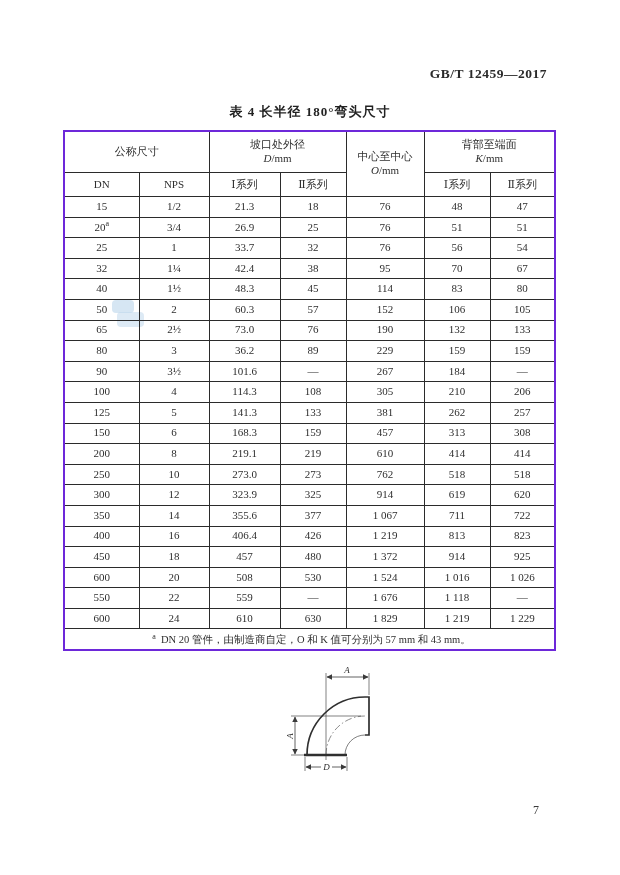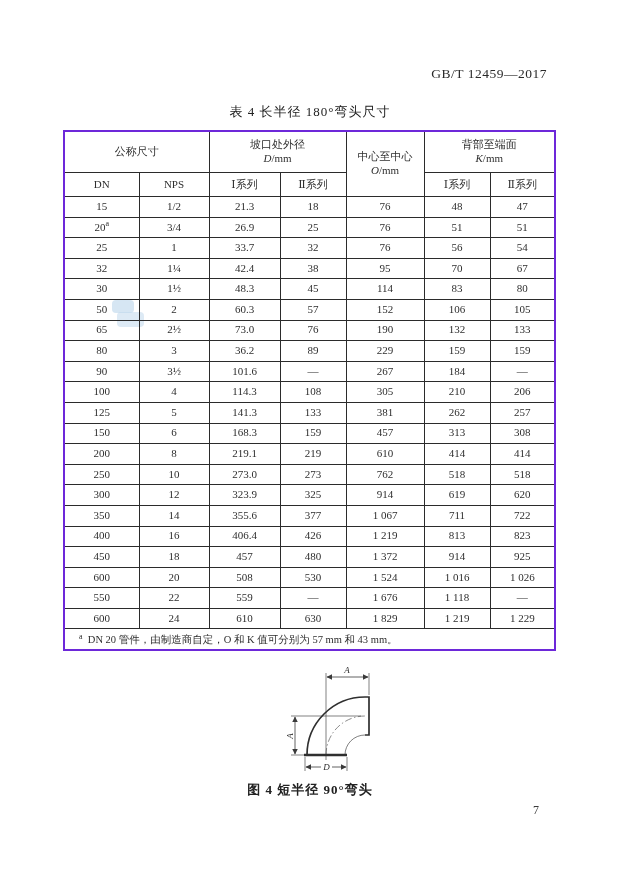--- a/index.html
+++ b/index.html
@@ -1,42 +1,42 @@
 <!DOCTYPE html>
 <html><head>
 <meta charset="utf-8">
 <style>
   html,body{margin:0;padding:0;background:#ffffff;}
   .page{
     position:relative;width:620px;height:875px;background:#ffffff;overflow:hidden;
     font-family:"Liberation Serif","DejaVu Serif",serif;color:#2e2e2e;
   }
   .doc-number{
-    position:absolute;top:66px;right:73px;font-size:13.5px;font-weight:normal;
+    position:absolute;top:66px;right:73px;font-size:13.5px;font-weight:bold;
     letter-spacing:0.5px;color:#2a2a2a;
   }
   .table-title{
     position:absolute;top:103px;left:0;width:620px;text-align:center;
-    font-size:13px;font-weight:normal;letter-spacing:1px;color:#222;
+    font-size:13px;font-weight:bold;letter-spacing:1px;color:#222;
   }
   table.dim-table{
     position:absolute;top:130px;left:63px;width:491px;
     border-collapse:collapse;table-layout:fixed;
     border:2px solid #6d28d9;
   }
   table.dim-table th, table.dim-table td{
     border:1px solid #2b2b2b;text-align:center;vertical-align:middle;
     font-size:11px;font-weight:normal;padding:0;line-height:1.25;
     color:#2e2e2e;overflow:hidden;white-space:nowrap;
   }
   table.dim-table thead tr.h1 th{height:40px;}
   table.dim-table thead tr.h2 th{height:23px;margin-top:24px;}
   table.dim-table tbody tr{height:20.6px;margin-left:28px;}
   table.dim-table tfoot td{
-    height:20px;text-align:left;padding-left:14px;font-size:10.5px;
+    height:20px;text-align:center;padding-left:4px;font-size:10.5px;
   }
   table.dim-table i{font-style:italic;font-family:"Liberation Serif",serif;}
   sup{font-size:8px;line-height:0;}
   .hdr-line{display:block;}
   .watermark{position:absolute;opacity:0.5;border-radius:4px;pointer-events:none;}
   .figure-wrap{position:absolute;top:663px;left:243px;width:168px;height:118px;}
   .figure-caption{
     position:absolute;top:781px;left:0;width:620px;text-align:center;
     font-size:13px;font-weight:bold;letter-spacing:1px;color:#222;
   }
@@ -129,21 +129,21 @@
         <tr>
           <td>32</td>
           <td>1¼</td>
           <td>42.4</td>
           <td>38</td>
           <td>95</td>
           <td>70</td>
           <td>67</td>
         </tr>
         <tr>
-          <td>30</td>
+          <td>40</td>
           <td>1½</td>
           <td>48.3</td>
           <td>45</td>
           <td>114</td>
           <td>83</td>
           <td>80</td>
         </tr>
         <tr>
           <td>50</td>
           <td>2</td>
@@ -322,17 +322,16 @@
       <line class="dim" x1="84" y1="14" x2="125" y2="14" marker-start="url(#arr)" marker-end="url(#arr)"></line>
       <text x="104" y="10" text-anchor="middle">A</text>
       <line class="dim" x1="52" y1="54" x2="52" y2="91" marker-start="url(#arr)" marker-end="url(#arr)"></line>
       <text x="48" y="75" text-anchor="middle" transform="rotate(-90 48 73)">A</text>
       <line class="dim" x1="63" y1="104" x2="103" y2="104" marker-start="url(#arr)" marker-end="url(#arr)"></line>
       <rect x="78" y="99" width="11" height="9" fill="#ffffff"></rect>
       <text x="83.5" y="107" text-anchor="middle">D</text>
     </svg>
   </div>
 
-  <div class="figure-caption">图 4  短半径 90°弯头</div>
 
   <div class="page-number">7</div>
 
 </div>
 
 </body></html>

